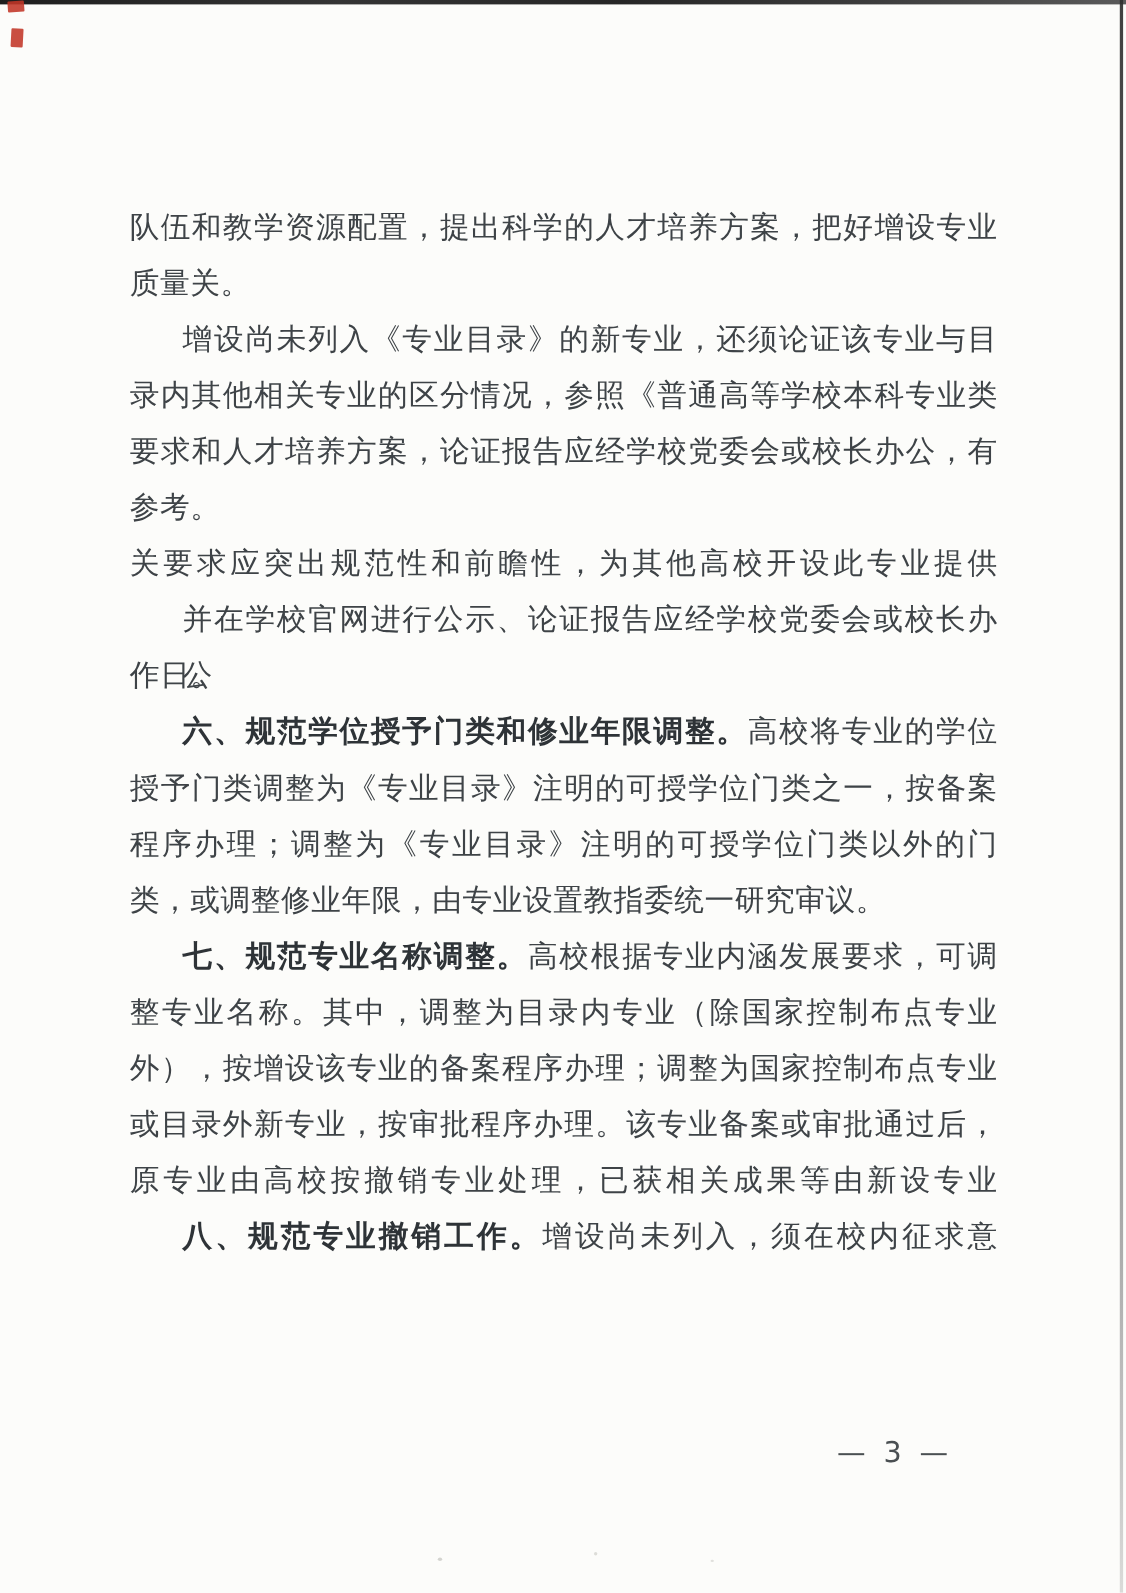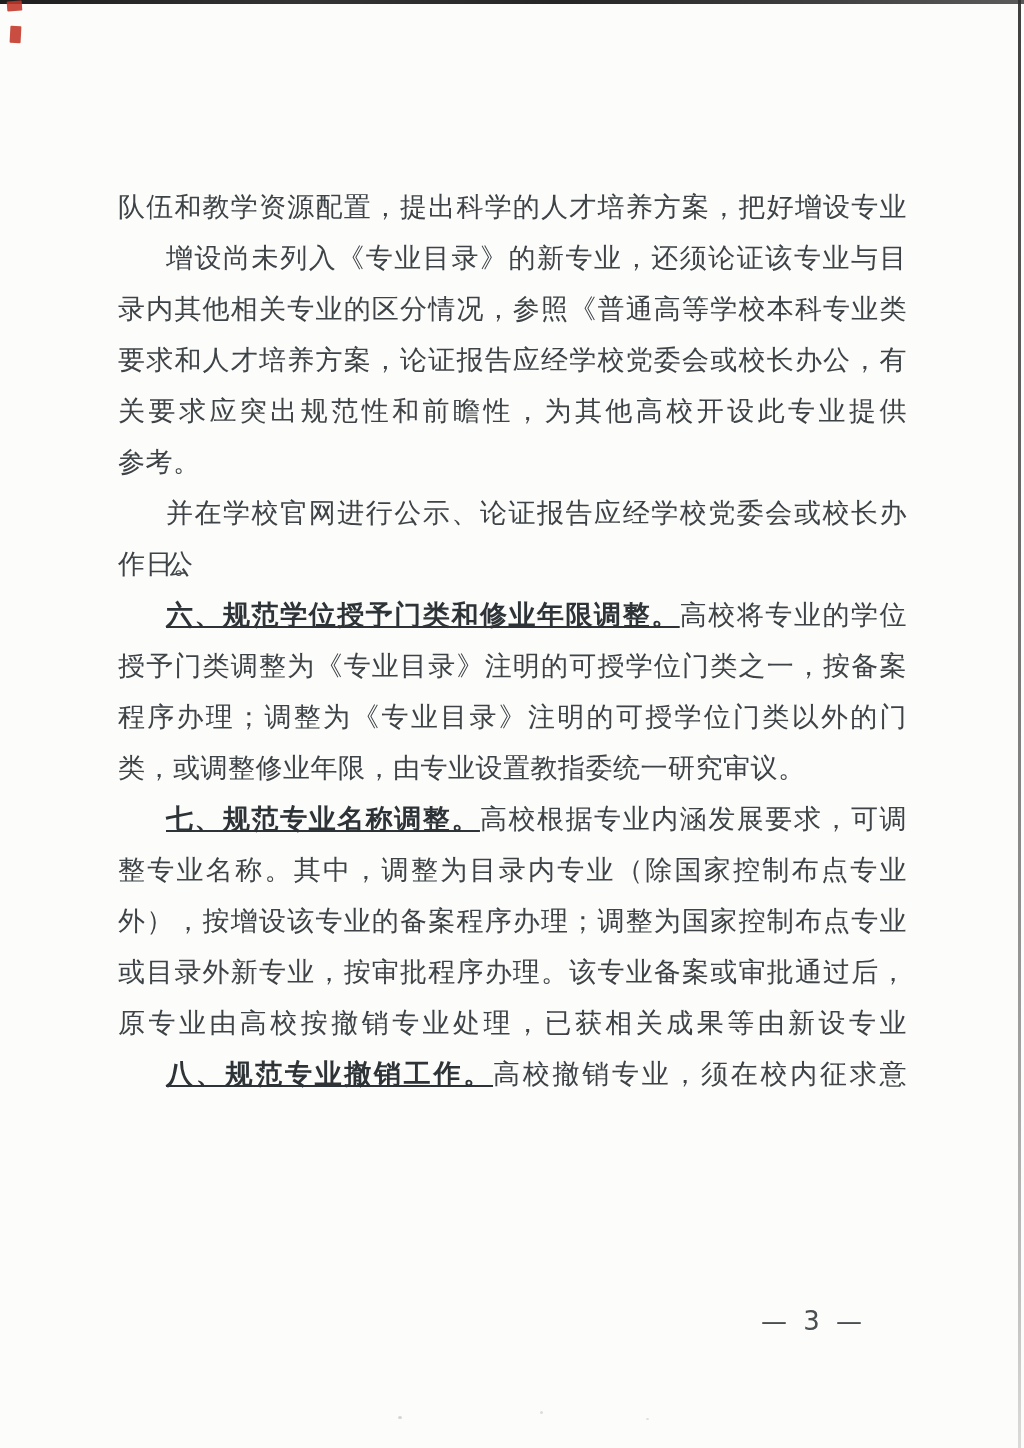--- a/index.html
+++ b/index.html
@@ -50,21 +50,21 @@
     text-align:justify;
     text-align-last:justify;
     text-justify:inter-character;
     letter-spacing:.5px;
     white-space:normal;
     overflow:visible;
   }
   .line.indent{padding-left:48px;}
   .line.last{text-align-last:left;}
   .seg{color:var(--ink);margin-top:19px;}
-  .seg.bold{font-weight:bold;color:var(--ink-bold);text-decoration:underline;}
+  .seg.bold{font-weight:bold;color:var(--ink-bold);}
   .page-number{
     position:absolute;right:158px;top:1303px;
     font-size:26px;line-height:36px;
     color:#4a4f52;
     letter-spacing:4px;
     white-space:pre;
   }
 </style>
 </head>
 <body>
@@ -73,33 +73,34 @@
   <div class="scan-top"></div>
   <div class="scan-right"></div>
   <div class="red-mark m1"></div>
   <div class="red-mark m2"></div>
   <div class="speck s1"></div>
   <div class="speck s2"></div>
   <div class="speck s3"></div>
 
   <div class="text-block">
       <div class="line"><span class="seg">队伍和教学资源配置，提出科学的人才培养方案，把好增设专业</span></div>
+      <div class="line last"><span class="seg">质量关。</span></div>
       <div class="line indent"><span class="seg">增设尚未列入《专业目录》的新专业，还须论证该专业与目</span></div>
       <div class="line"><span class="seg">录内其他相关专业的区分情况，参照《普通高等学校本科专业类</span></div>
       <div class="line"><span class="seg">要求和人才培养方案，论证报告应经学校党委会或校长办公，有</span></div>
+      <div class="line last"><span class="seg">参考。</span></div>
       <div class="line"><span class="seg">关要求应突出规范性和前瞻性，为其他高校开设此专业提供</span></div>
-      <div class="line last"><span class="seg">参考。</span></div>
       <div class="line indent"><span class="seg">并在学校官网进行公示、论证报告应经学校党委会或校长办公</span></div>
       <div class="line last"><span class="seg">作日。</span></div>
       <div class="line indent"><span class="seg bold">六、规范学位授予门类和修业年限调整。</span><span class="seg">高校将专业的学位</span></div>
       <div class="line"><span class="seg">授予门类调整为《专业目录》注明的可授学位门类之一，按备案</span></div>
       <div class="line"><span class="seg">程序办理；调整为《专业目录》注明的可授学位门类以外的门</span></div>
       <div class="line last"><span class="seg">类，或调整修业年限，由专业设置教指委统一研究审议。</span></div>
       <div class="line indent"><span class="seg bold">七、规范专业名称调整。</span><span class="seg">高校根据专业内涵发展要求，可调</span></div>
       <div class="line"><span class="seg">整专业名称。其中，调整为目录内专业（除国家控制布点专业</span></div>
       <div class="line"><span class="seg">外），按增设该专业的备案程序办理；调整为国家控制布点专业</span></div>
       <div class="line"><span class="seg">或目录外新专业，按审批程序办理。该专业备案或审批通过后，</span></div>
       <div class="line"><span class="seg">原专业由高校按撤销专业处理，已获相关成果等由新设专业</span></div>
-      <div class="line indent"><span class="seg bold">八、规范专业撤销工作。</span><span class="seg">高校撤销专业，须在校内征求意</span></div>
+      <div class="line indent"><span class="seg bold">八、规范专业撤销工作。</span><span class="seg">增设尚未列入，须在校内征求意</span></div>
     </div>
 
   <div class="page-number">— 3 —</div>
 </div>
 
 </body></html>

